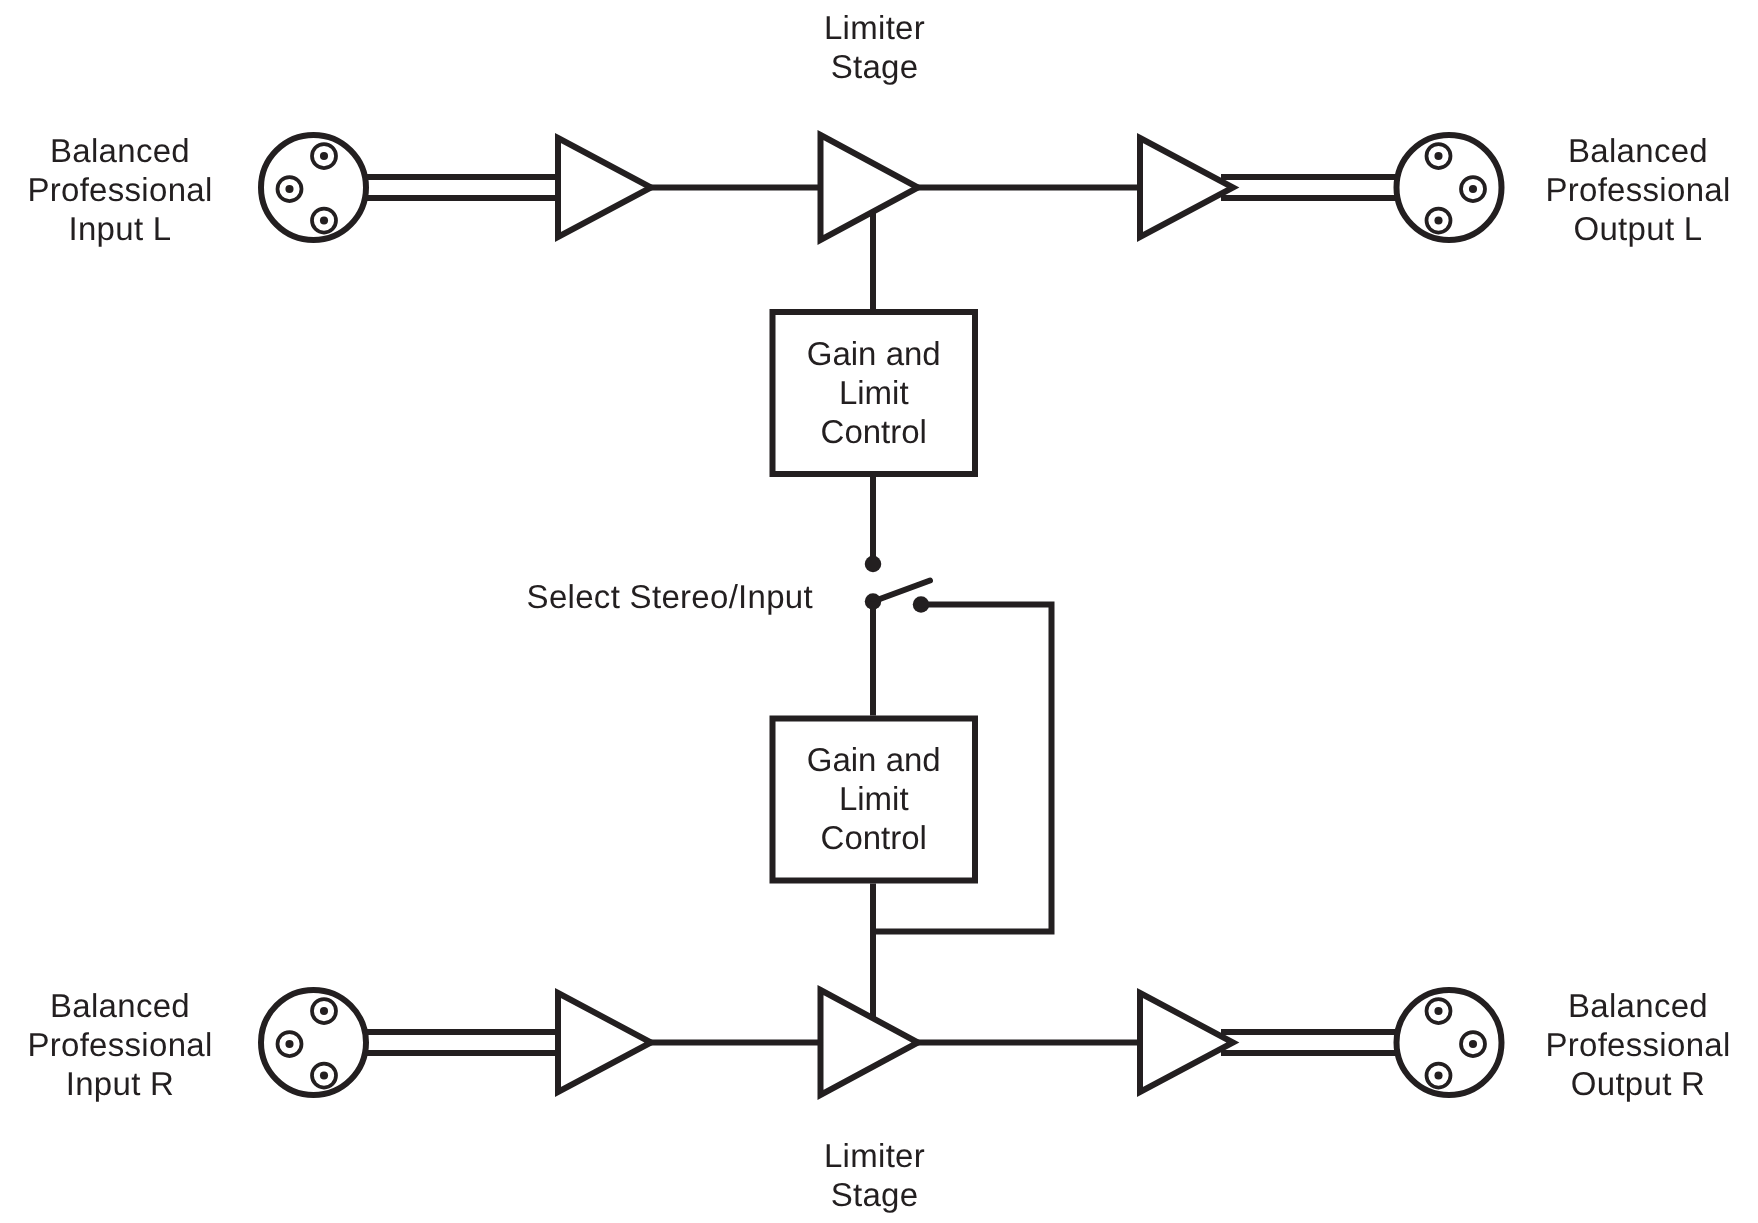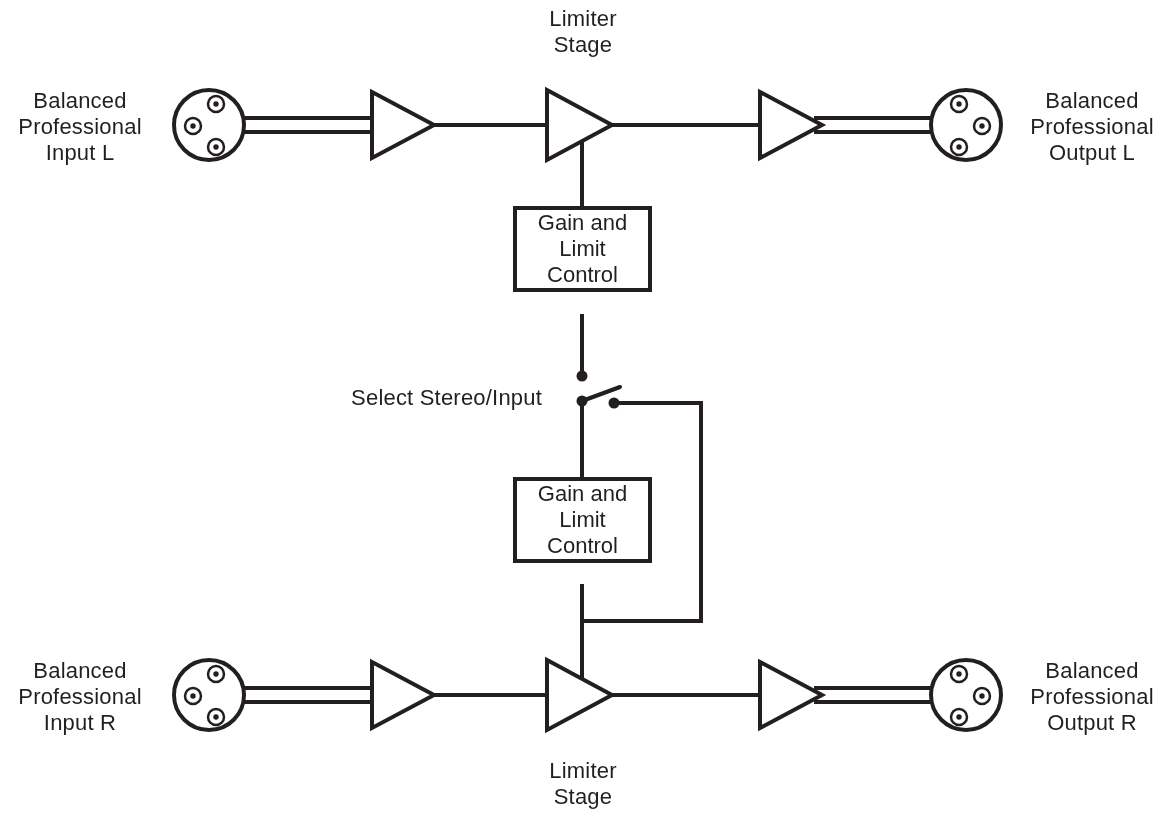--- a/index.html
+++ b/index.html
@@ -29,21 +29,21 @@
     white-space: pre-line;
     letter-spacing: 0.2px;
   }
   .lbl.right {
     text-align: right;
   }
   .gain-box {
     position: absolute;
     left: 513px;
     width: 139px;
-    height: 86px;
+    height: 112px;
     box-sizing: border-box;
     border: 4px solid #231f20;
     background: #ffffff;
     display: flex;
     align-items: center;
     justify-content: center;
     font-size: 22px;
     line-height: 26px;
     color: #231f20;
     text-align: center;

